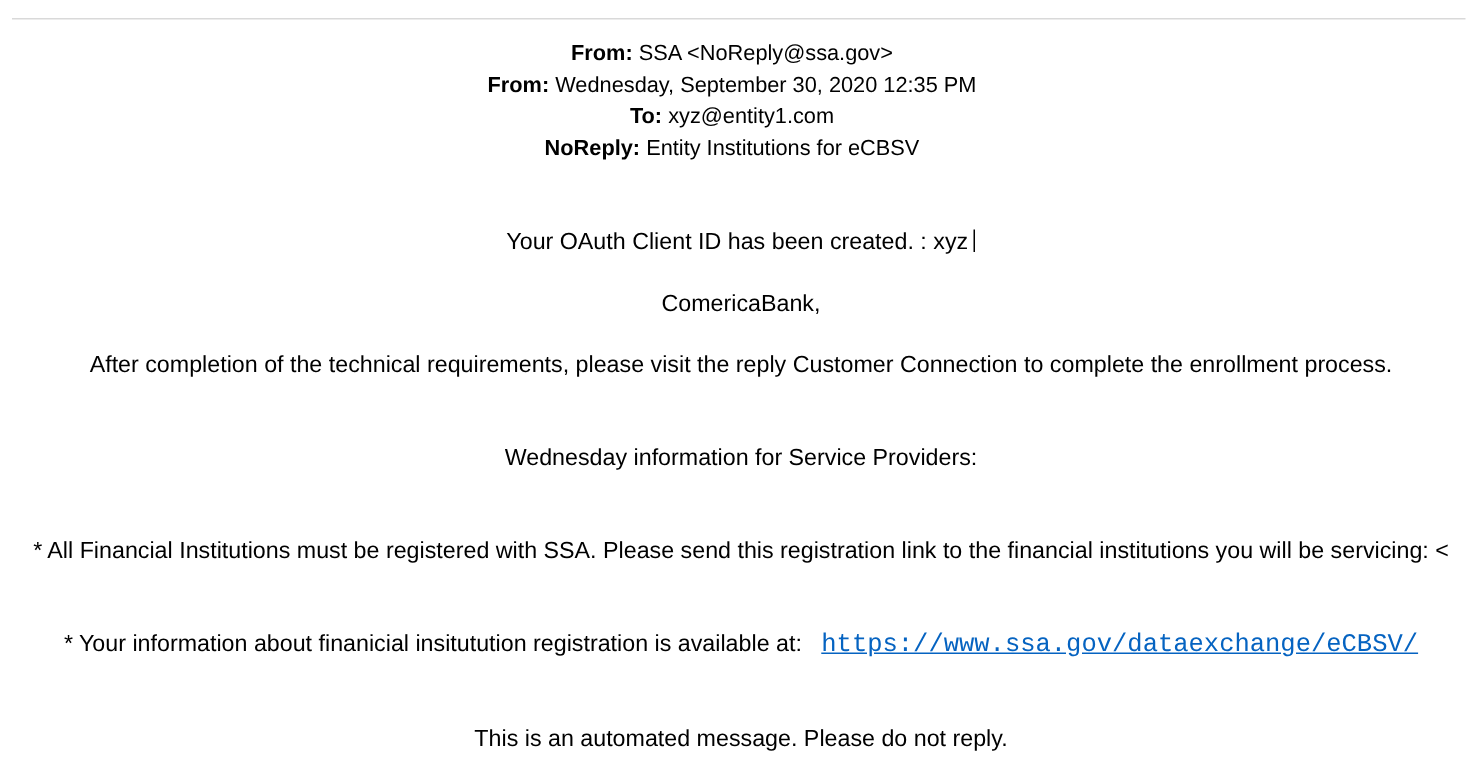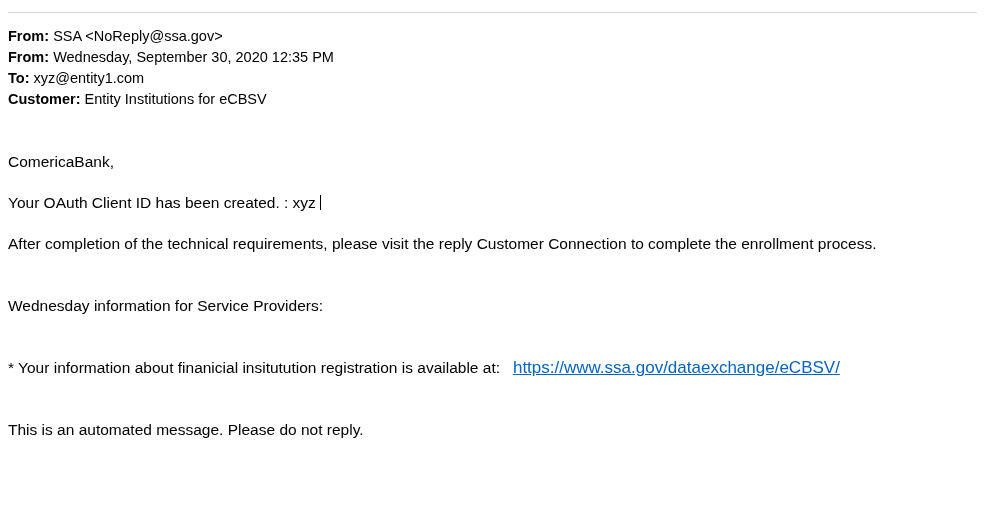--- a/index.html
+++ b/index.html
@@ -12,20 +12,21 @@
     height: 507px;
     font-family: "Liberation Sans", sans-serif;
     color: #000000;
     overflow: hidden;
   }
   .page {
     position: relative;
     width: 985px;
     height: 478px;
     box-sizing: border-box;
+    text-align: center;
   }
   .top-rule {
     position: absolute;
     top: 12px;
     left: 8px;
     width: 969px;
     height: 1px;
     background: #d9d9d9;
   }
   .headers {
@@ -63,21 +64,21 @@
     display: inline-block;
     width: 1px;
     height: 15px;
     background: #000;
     vertical-align: -2px;
     margin-left: 4px;
   }
   .link {
     color: #0563c1;
     text-decoration: underline;
-    font-family: Liberation Sans, sans-serif;
+    font-family: Liberation Mono, monospace;
     font-size: 17px;
     cursor: pointer;
   }
   .wrap-line {
     display: block;
   }
 </style>
 </head>
 <body>
 
@@ -92,38 +93,39 @@
     </div>
     <div class="hdr-line">
       <span class="hdr-label">From:</span>
       <span class="hdr-value">Wednesday, September 30, 2020 12:35 PM</span>
     </div>
     <div class="hdr-line">
       <span class="hdr-label">To:</span>
       <span class="hdr-value">xyz@entity1.com</span>
     </div>
     <div class="hdr-line">
-      <span class="hdr-label">Customer:</span>
+      <span class="hdr-label">NoReply:</span>
       <span class="hdr-value">Entity Institutions for eCBSV</span>
     </div>
   </div>
 
   <div class="body-block">
 
-    <p class="para">ComericaBank,</p>
-
     <p class="para">
       <span>Your OAuth Client ID has been created. : xyz</span><span class="caret"></span>
     </p>
+
+    <p class="para">ComericaBank,</p>
 
     <p class="para gap-lg">After completion of the technical requirements, please visit the reply Customer Connection to complete the enrollment process.</p>
 
     <p class="para gap-lg">Wednesday information for Service Providers:</p>
 
     <p class="para gap-lg">
+      <span class="wrap-line">* All Financial Institutions must be registered with SSA. Please send this registration link to the financial institutions you will be servicing: &lt;</span>
     </p>
 
     <p class="para gap-lg">
       <span>* Your information about finanicial insitutution registration is available at:</span>
       &nbsp;
       <a class="link" href="#">https://www.ssa.gov/dataexchange/eCBSV/</a>
     </p>
 
     <p class="para">This is an automated message. Please do not reply.</p>
 

